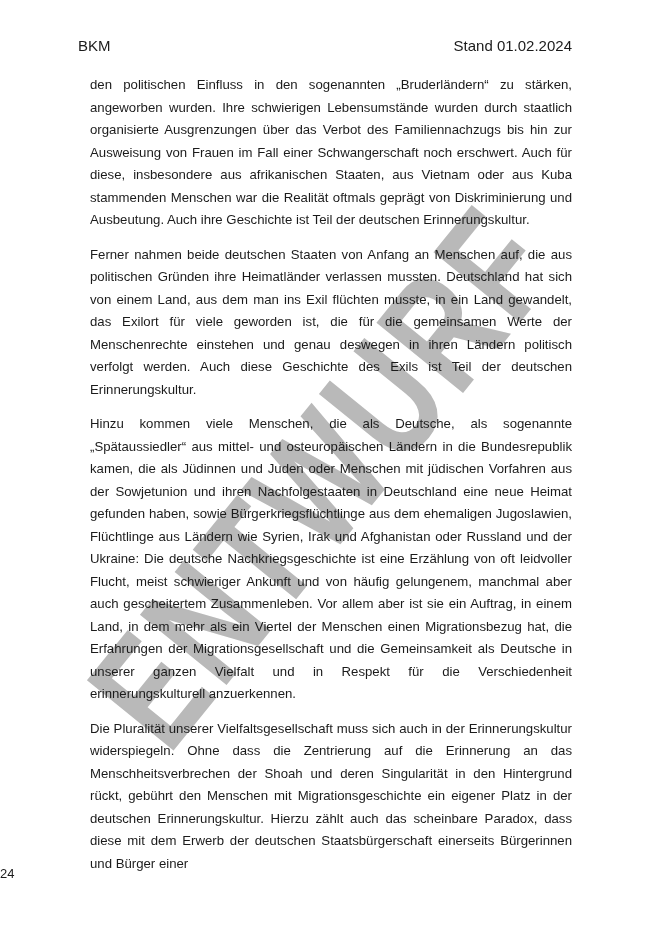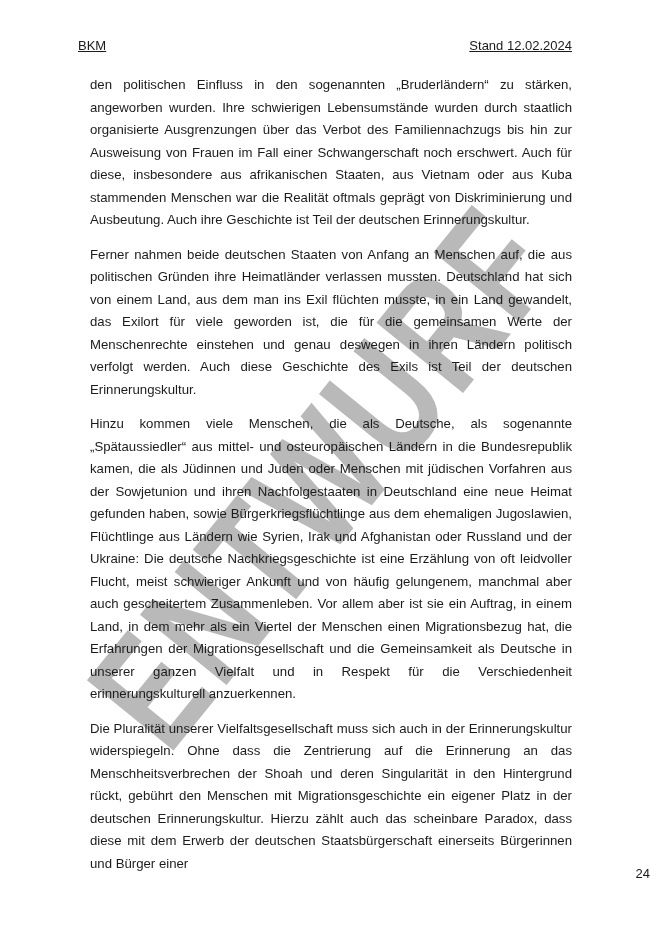--- a/index.html
+++ b/index.html
@@ -16,24 +16,23 @@
     font-family: "Liberation Sans", sans-serif;
     color: #1b1b1b;
   }
   .header {
     position: absolute;
     top: 38px;
     left: 78px;
     width: 494px;
     display: flex;
     justify-content: space-between;
-    font-size: 13px;
+    font-size: 15px;
     line-height: 16px;
     z-index: 2;
-    text-decoration: underline;
   }
   .watermark {
     position: absolute;
     left: 322px;
     top: 477px;
     transform: translate(-50%, -50%) rotate(-51deg) scaleY(1.35);
     transform-origin: center center;
     font-size: 120px;
     font-weight: bold;
     letter-spacing: 4px;
@@ -53,33 +52,33 @@
     z-index: 2;
   }
   .content p {
     margin: 0 0 12px 12px;
   }
   .footer {
     position: absolute;
     top: 866px;
     left: 0;
     width: 650px;
-    text-align: right;
+    text-align: left;
     font-size: 13px;
     z-index: 2;
   }
 </style>
 </head>
 <body>
 
 <div class="page">
 
   <div class="header">
     <span>BKM</span>
-    <span>Stand 12.02.2024</span>
+    <span>Stand 01.02.2024</span>
   </div>
 
   <div class="watermark">ENTWURF</div>
 
   <div class="content">
     <p>den politischen Einfluss in den sogenannten „Bruderländern“ zu stärken, angeworben wurden. Ihre schwierigen Lebensumstände wurden durch staatlich organisierte Ausgrenzungen über das Verbot des Familiennachzugs bis hin zur Ausweisung von Frauen im Fall einer Schwangerschaft noch erschwert. Auch für diese, insbesondere aus afrikanischen Staaten, aus Vietnam oder aus Kuba stammenden Menschen war die Realität oftmals geprägt von Diskriminierung und Ausbeutung. Auch ihre Geschichte ist Teil der deutschen Erinnerungskultur.</p>
     <p>Ferner nahmen beide deutschen Staaten von Anfang an Menschen auf, die aus politischen Gründen ihre Heimatländer verlassen mussten. Deutschland hat sich von einem Land, aus dem man ins Exil flüchten musste, in ein Land gewandelt, das Exilort für viele geworden ist, die für die gemeinsamen Werte der Menschenrechte einstehen und genau deswegen in ihren Ländern politisch verfolgt werden. Auch diese Geschichte des Exils ist Teil der deutschen Erinnerungskultur.</p>
     <p>Hinzu kommen viele Menschen, die als Deutsche, als sogenannte „Spätaussiedler“ aus mittel- und osteuropäischen Ländern in die Bundesrepublik kamen, die als Jüdinnen und Juden oder Menschen mit jüdischen Vorfahren aus der Sowjetunion und ihren Nachfolgestaaten in Deutschland eine neue Heimat gefunden haben, sowie Bürgerkriegsflüchtlinge aus dem ehemaligen Jugoslawien, Flüchtlinge aus Ländern wie Syrien, Irak und Afghanistan oder Russland und der Ukraine: Die deutsche Nachkriegsgeschichte ist eine Erzählung von oft leidvoller Flucht, meist schwieriger Ankunft und von häufig gelungenem, manchmal aber auch gescheitertem Zusammenleben. Vor allem aber ist sie ein Auftrag, in einem Land, in dem mehr als ein Viertel der Menschen einen Migrationsbezug hat, die Erfahrungen der Migrationsgesellschaft und die Gemeinsamkeit als Deutsche in unserer ganzen Vielfalt und in Respekt für die Verschiedenheit erinnerungskulturell anzuerkennen.</p>
     <p>Die Pluralität unserer Vielfaltsgesellschaft muss sich auch in der Erinnerungskultur widerspiegeln. Ohne dass die Zentrierung auf die Erinnerung an das Menschheitsverbrechen der Shoah und deren Singularität in den Hintergrund rückt, gebührt den Menschen mit Migrationsgeschichte ein eigener Platz in der deutschen Erinnerungskultur. Hierzu zählt auch das scheinbare Paradox, dass diese mit dem Erwerb der deutschen Staatsbürgerschaft einerseits Bürgerinnen und Bürger einer</p>
   </div>

